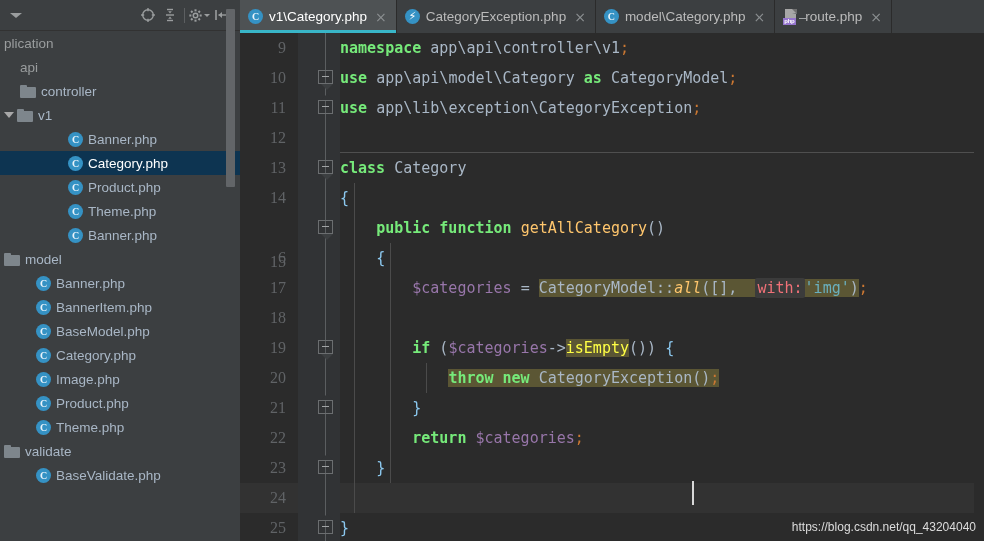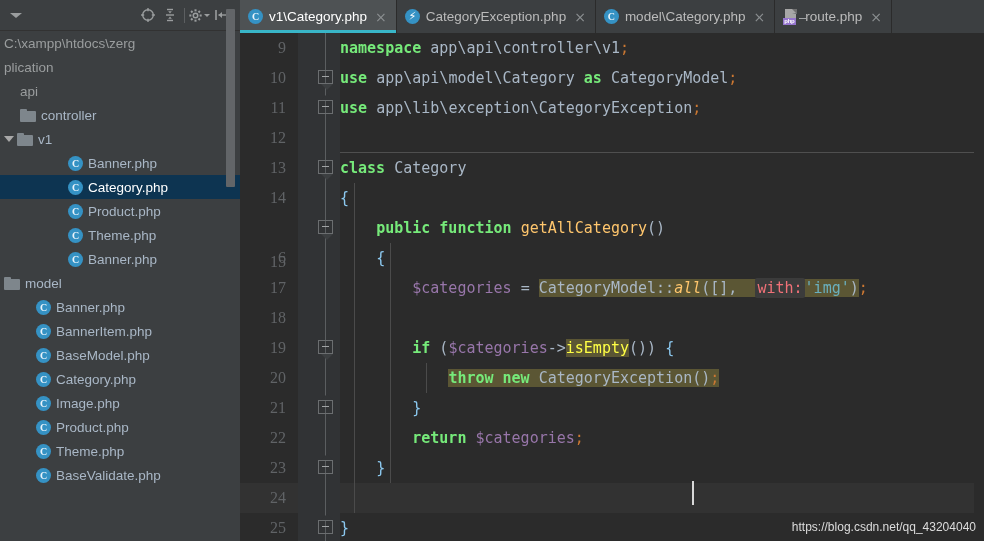--- a/index.html
+++ b/index.html
@@ -321,23 +321,20 @@
         <svg width="16" height="16" viewBox="0 0 16 16">
           <line x1="3" y1="3" x2="3" y2="13" stroke="#9a9d9e" stroke-width="1.6"></line>
           <line x1="5.5" y1="8" x2="13" y2="8" stroke="#9a9d9e" stroke-width="1.4"></line>
           <polygon points="5.5,8 9,5 9,11" fill="#9a9d9e"></polygon>
         </svg>
       </div>
     </div>
 
     <div id="tree">
         <div class="row header-path" style="padding-left: 4px;">
-          <span class="lbl">C:\xampp\htdocs\zerg</span>
-        </div>
-        <div class="row header-path" style="padding-left: 4px;">
           <span class="lbl">plication</span>
         </div>
         <div class="row header-path" style="padding-left: 20px;">
           <span class="lbl">api</span>
         </div>
         <div class="row" style="padding-left: 20px;">
           <div class="folder-ico"></div>
           <span class="lbl">controller</span>
         </div>
         <div class="row" style="padding-left: 4px;">
@@ -389,20 +386,24 @@
           <div class="php-class-ico">C</div>
           <span class="lbl">Image.php</span>
         </div>
         <div class="row" style="padding-left: 36px;">
           <div class="php-class-ico">C</div>
           <span class="lbl">Product.php</span>
         </div>
         <div class="row" style="padding-left: 36px;">
           <div class="php-class-ico">C</div>
           <span class="lbl">Theme.php</span>
+        </div>
+        <div class="row" style="padding-left: 4px;">
+          <div class="folder-ico"></div>
+          <span class="lbl">validate</span>
         </div>
         <div class="row" style="padding-left: 36px;">
           <div class="php-class-ico">C</div>
           <span class="lbl">BaseValidate.php</span>
         </div>
       </div>
 
     <div id="sb-scroll-track">
       <div id="sb-scroll-thumb"></div>
     </div>

